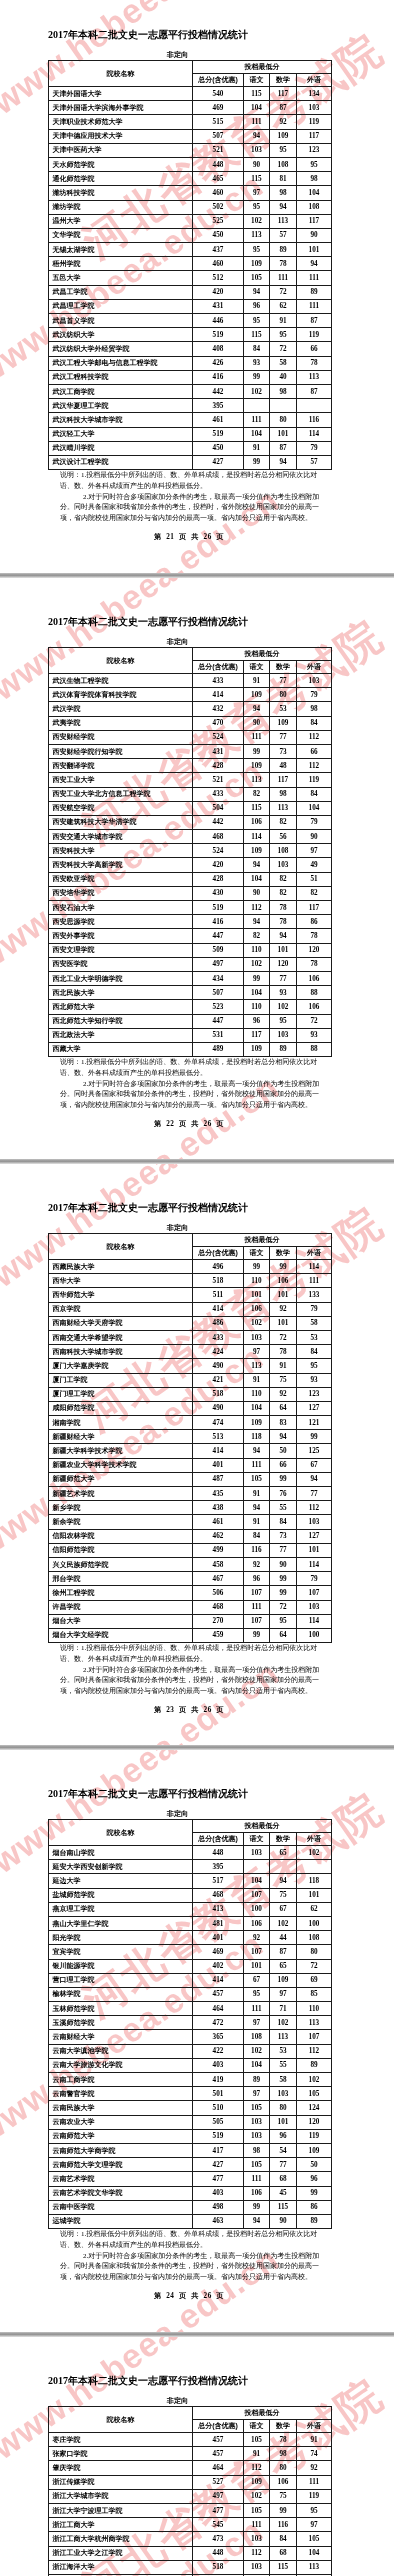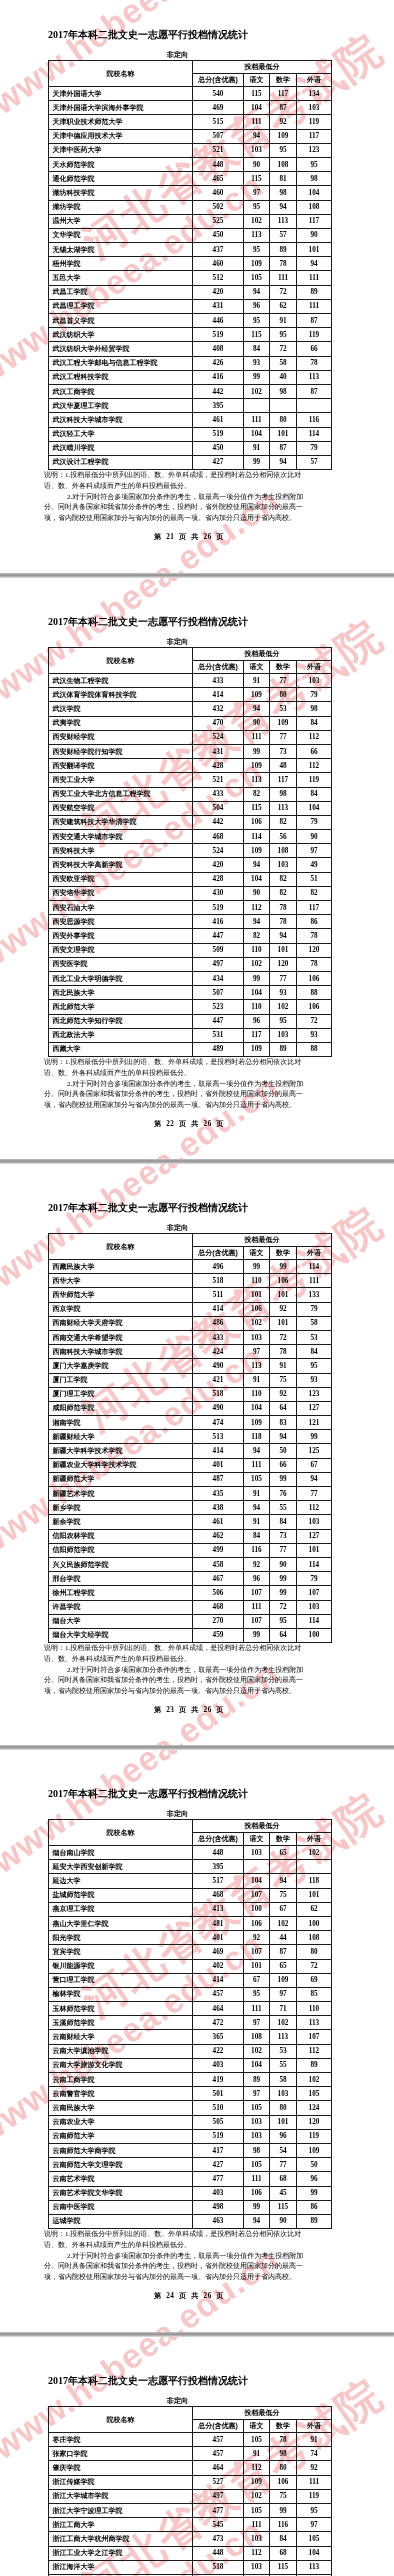--- a/index.html
+++ b/index.html
@@ -45,21 +45,21 @@
   .score-table td.name {
     text-align:left; padding-left:3.6px; font-size:7px; font-weight:bold;
     font-family:"Liberation Sans",sans-serif; color:#000;
   }
   .score-table td.num {
     text-align:center; font-family:"Liberation Serif",serif;
     font-weight:bold; font-size:7.2px; color:#000;
   }
 
   .notes {
-    position:absolute; top:442px; left:44px; width:332px;
+    position:absolute; top:442px; left:60px; width:332px;
     font-size:7px; line-height:10.8px; color:#000;
     font-family:"Liberation Serif",serif; white-space:nowrap;
   }
   .notes .indent { padding-left:23px; }
 
   .page-footer {
     position:absolute; top:504px; left:48px; width:282px; text-align:center;
     font-size:7.2px; font-weight:bold; color:#000;
     font-family:"Liberation Serif",serif; letter-spacing:0.5px;
   }

